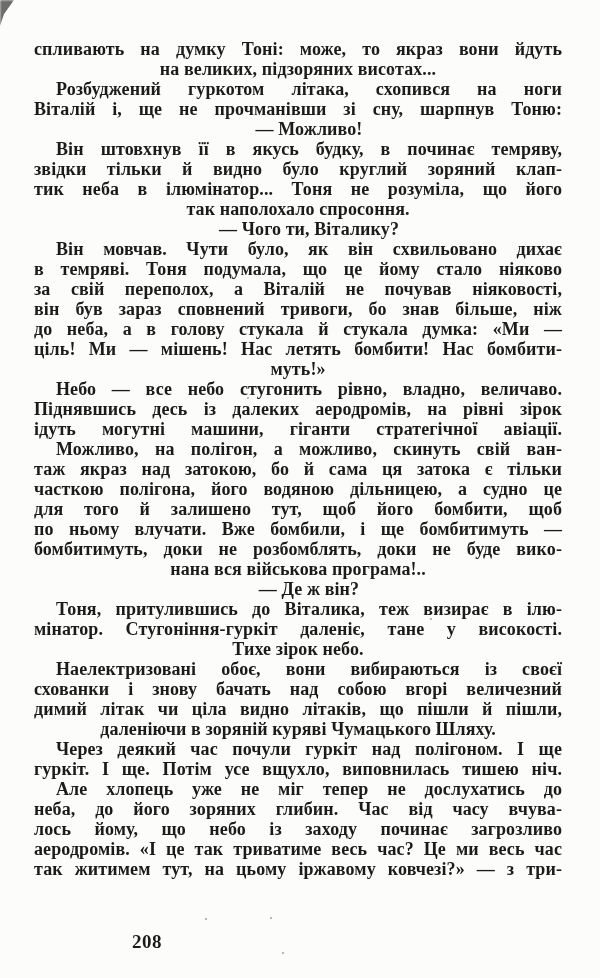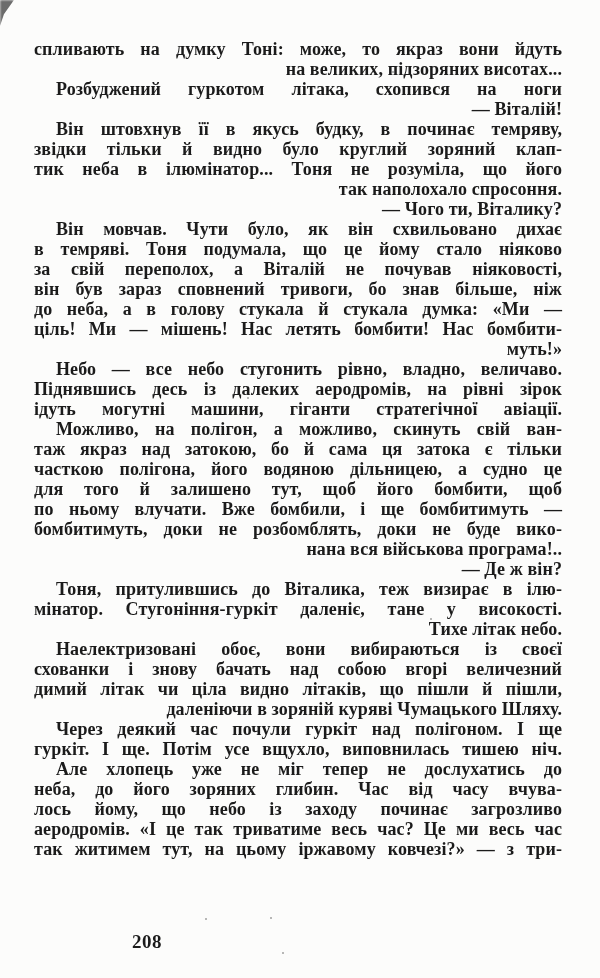--- a/index.html
+++ b/index.html
@@ -22,21 +22,21 @@
     top: 39px;
     width: 528px;
   }
   .line {
     font-size: 18px;
     line-height: 20px;
     height: 20px;
     font-weight: 700;
     letter-spacing: 0.1px;
     white-space: normal;
-    text-align: right;
+    text-align: center;
   }
   .line.jst {
     text-align: justify;
     text-align-last: justify;
     text-justify: inter-word;
   }
   .line.ind {
     text-indent: 22px;
   }
   .page-number {
@@ -70,21 +70,22 @@
 </head>
 <body>
 
 <div class="page">
   <div class="corner-mark"></div>
 
   <div class="text-block">
       <div class="line jst">спливають на думку Тоні: може, то якраз вони йдуть</div>
       <div class="line">на великих, підзоряних висотах...</div>
       <div class="line ind jst">Розбуджений гуркотом літака, схопився на ноги</div>
-      <div class="line ind">— Віталій!</div>
+      <div class="line jst">Віталій і, ще не прочманівши зі сну, шарпнув Тоню:</div>
+      <div class="line ind">— Можливо!</div>
       <div class="line ind jst">Він штовхнув її в якусь будку, в починає темряву,</div>
       <div class="line jst">звідки тільки й видно було круглий зоряний клап-</div>
       <div class="line jst">тик неба в ілюмінатор... Тоня не розуміла, що його</div>
       <div class="line">так наполохало спросоння.</div>
       <div class="line ind">— Чого ти, Віталику?</div>
       <div class="line ind jst">Він мовчав. Чути було, як він схвильовано дихає</div>
       <div class="line jst">в темряві. Тоня подумала, що це йому стало ніяково</div>
       <div class="line jst">за свій переполох, а Віталій не почував ніяковості,</div>
       <div class="line jst">він був зараз сповнений тривоги, бо знав більше, ніж</div>
       <div class="line jst">до неба, а в голову стукала й стукала думка: «Ми —</div>
@@ -96,21 +97,21 @@
       <div class="line ind jst">Можливо, на полігон, а можливо, скинуть свій ван-</div>
       <div class="line jst">таж якраз над затокою, бо й сама ця затока є тільки</div>
       <div class="line jst">часткою полігона, його водяною дільницею, а судно це</div>
       <div class="line jst">для того й залишено тут, щоб його бомбити, щоб</div>
       <div class="line jst">по ньому влучати. Вже бомбили, і ще бомбитимуть —</div>
       <div class="line jst">бомбитимуть, доки не розбомблять, доки не буде вико-</div>
       <div class="line">нана вся військова програма!..</div>
       <div class="line ind">— Де ж він?</div>
       <div class="line ind jst">Тоня, притулившись до Віталика, теж визирає в ілю-</div>
       <div class="line jst">мінатор. Стугоніння-гуркіт даленіє, тане у високості.</div>
-      <div class="line">Тихе літак небо.</div>
+      <div class="line">Тихе зірок небо.</div>
       <div class="line ind jst">Наелектризовані обоє, вони вибираються із своєї</div>
       <div class="line jst">схованки і знову бачать над собою вгорі величезний</div>
       <div class="line jst">димий літак чи ціла видно літаків, що пішли й пішли,</div>
       <div class="line">даленіючи в зоряній куряві Чумацького Шляху.</div>
       <div class="line ind jst">Через деякий час почули гуркіт над полігоном. І ще</div>
       <div class="line jst">гуркіт. І ще. Потім усе вщухло, виповнилась тишею ніч.</div>
       <div class="line ind jst">Але хлопець уже не міг тепер не дослухатись до</div>
       <div class="line jst">неба, до його зоряних глибин. Час від часу вчува-</div>
       <div class="line jst">лось йому, що небо із заходу починає загрозливо</div>
       <div class="line jst">аеродромів. «І це так триватиме весь час? Це ми весь час</div>

